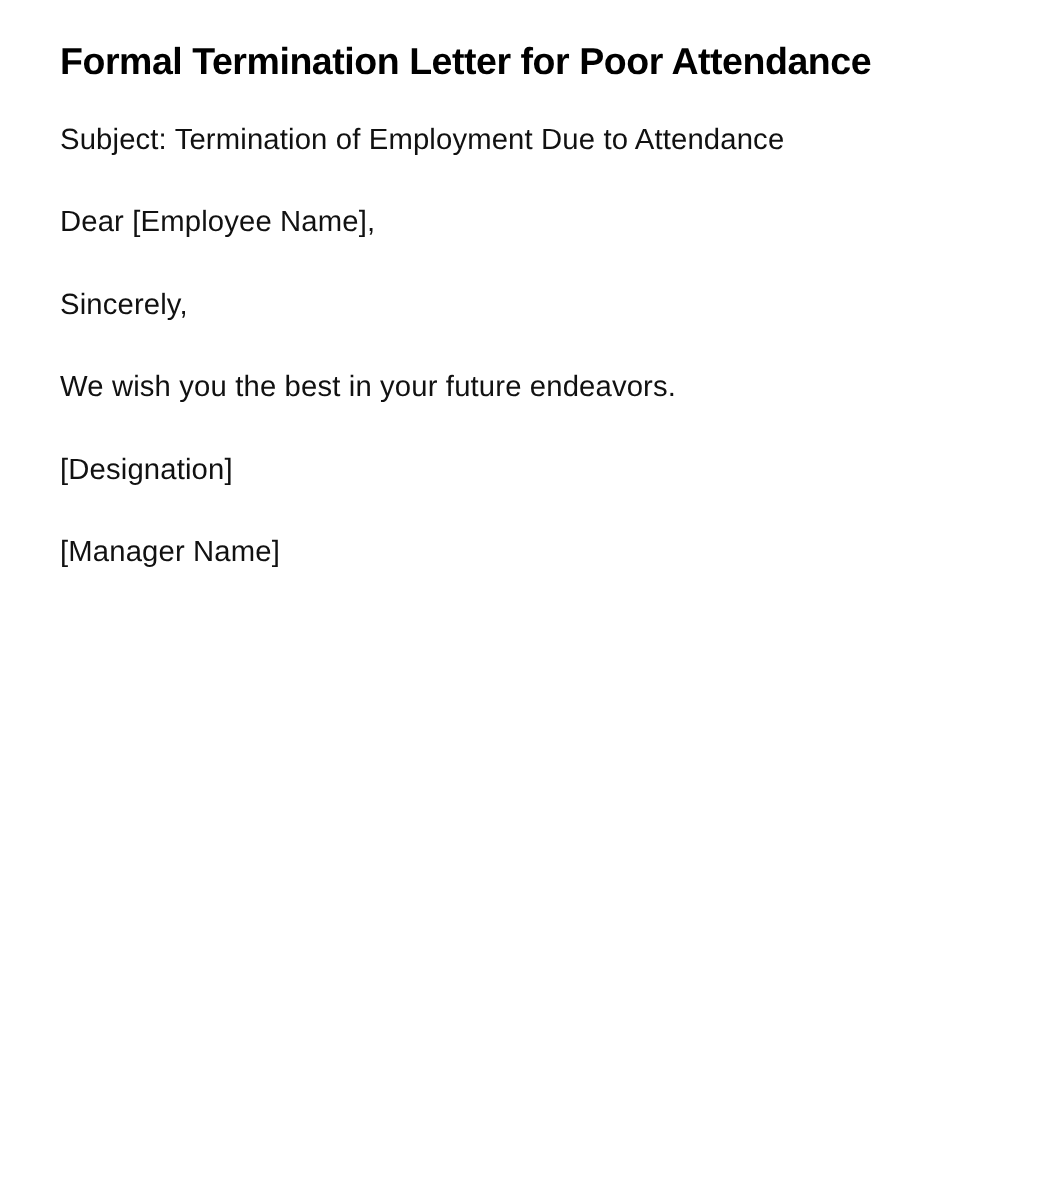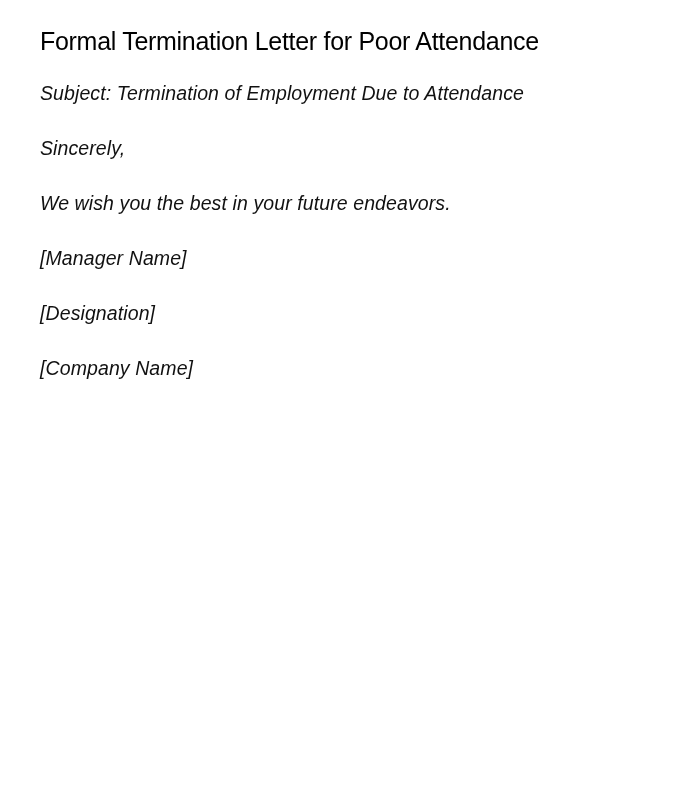--- a/index.html
+++ b/index.html
@@ -12,41 +12,40 @@
       height: 802px;
       overflow: hidden;
       color: #111111;
       font-family: "Liberation Sans", "DejaVu Sans", sans-serif;
     }
     .page {
       padding: 24px 40px 0 40px;
     }
     .title {
       font-size: 25px;
-      font-weight: normal;
+      font-weight: bold;
       margin: 0 0 18px 0;
       line-height: 34px;
       letter-spacing: -0.3px;
       color: #000000;
     }
     .para {
       font-size: 19.5px;
       line-height: 35px;
       margin: 0 0 20px 0;
       letter-spacing: 0.1px;
     }
     .para.single {
       margin-bottom: 20px;
-      font-style: italic;
     }
   </style>
 </head>
 <body>
 
 <div class="page">
   <h1 class="title">Formal Termination Letter for Poor Attendance</h1>
   <p class="para single">Subject: Termination of Employment Due to Attendance</p>
+  <p class="para single">Dear [Employee Name],</p>
   <p class="para single">Sincerely,</p>
   <p class="para single">We wish you the best in your future endeavors.</p>
+  <p class="para single">[Designation]</p>
   <p class="para single">[Manager Name]</p>
-  <p class="para single">[Designation]</p>
-  <p class="para single">[Company Name]</p>
 </div>
 
 </body></html>

